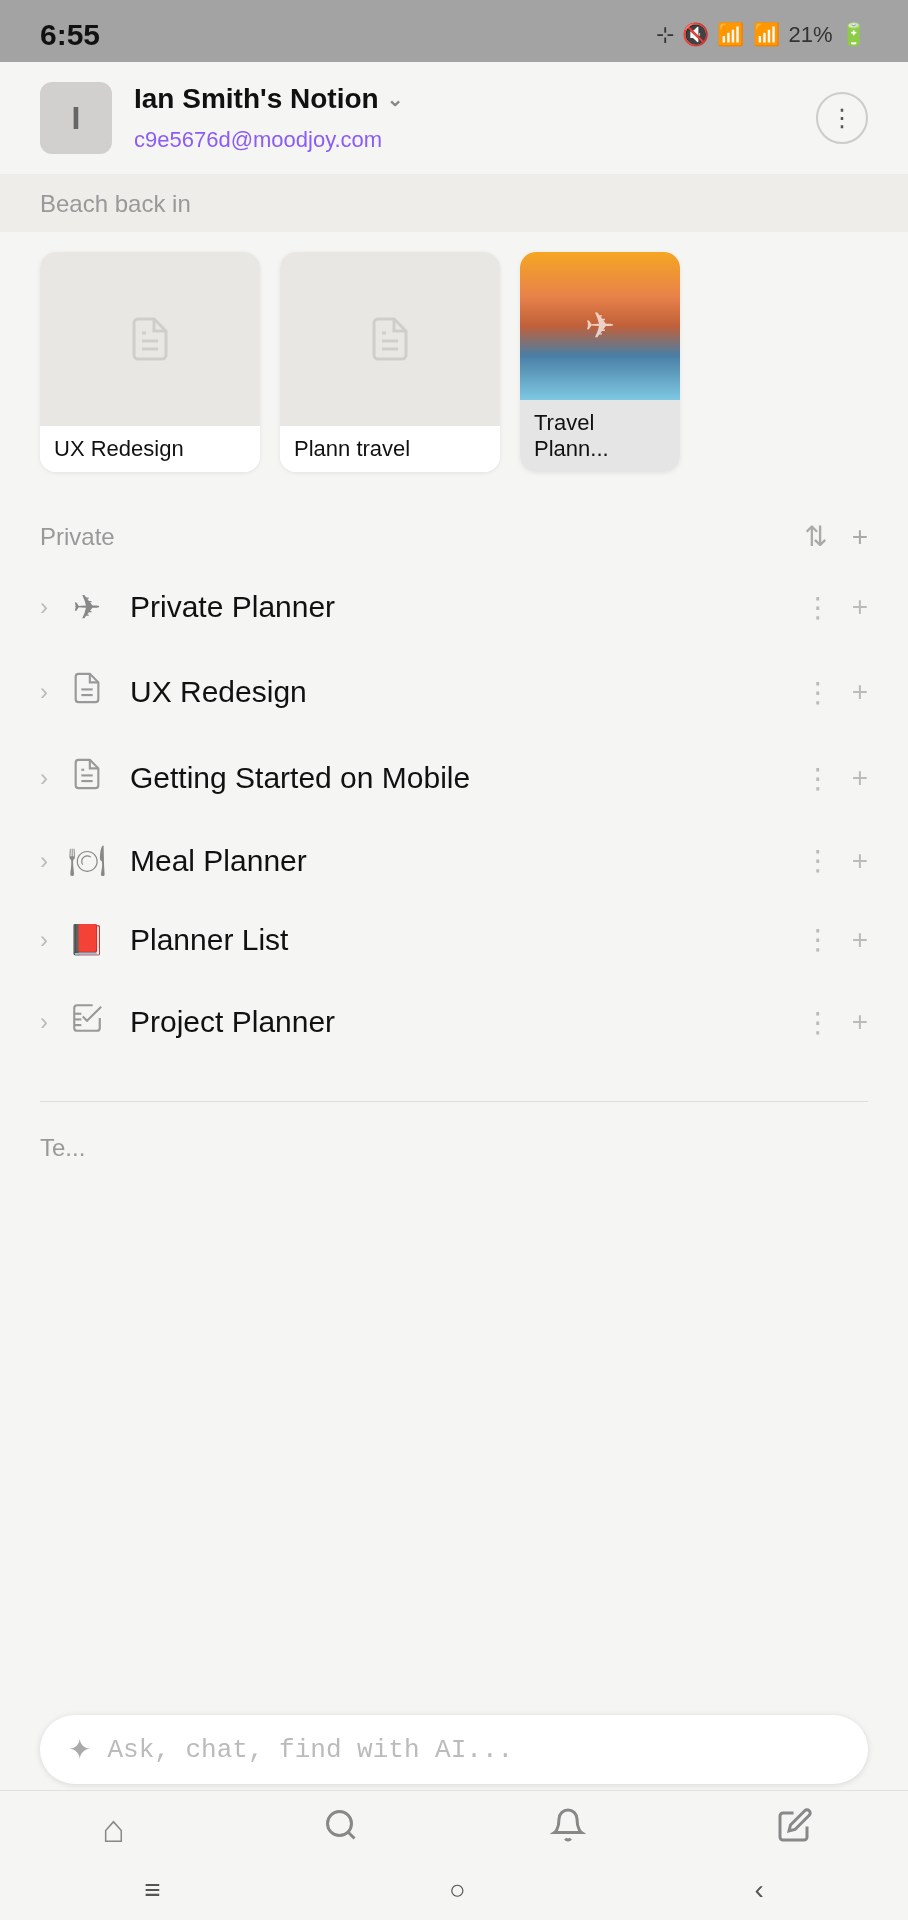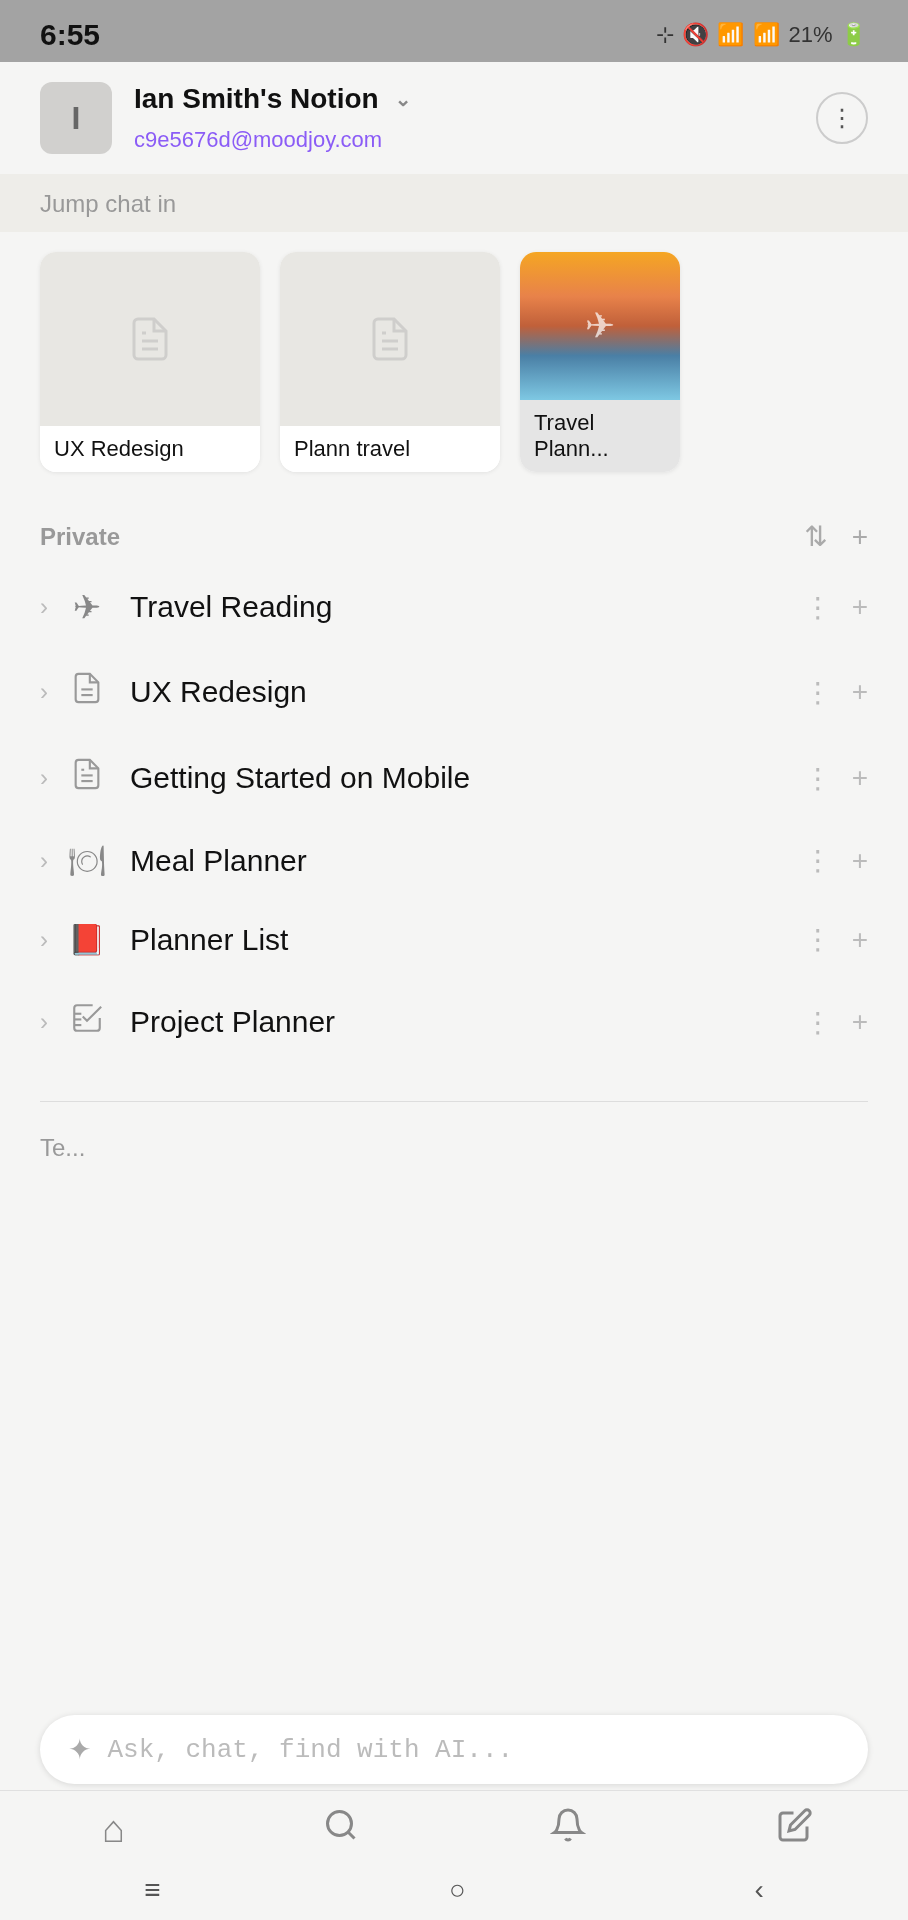--- a/index.html
+++ b/index.html
@@ -61,21 +61,21 @@
       font-weight: 600;
       color: #666;
     }
     .account-info {}
     .account-name {
       font-size: 28px;
       font-weight: 700;
       color: #111;
       display: flex;
       align-items: center;
-      gap: 12px;
+      gap: 4px;
     }
     .account-email {
       font-size: 22px;
       color: #8b5cf6;
       margin-top: 12px;
     }
     .more-btn {
       width: 52px;
       height: 52px;
       border-radius: 50%;
@@ -157,21 +157,21 @@
     
     .private-header {
       display: flex;
       align-items: center;
       justify-content: space-between;
       padding: 28px 40px 12px 40px;
     }
     .private-label {
       font-size: 24px;
       color: #999;
-      font-weight: 700;
+      font-weight: 400;
     }
     .private-actions {
       display: flex;
       align-items: center;
       gap: 24px;
     }
     .sort-icon, .add-icon {
       font-size: 28px;
       color: #aaa;
       cursor: pointer;
@@ -350,21 +350,21 @@
         <span>Ian Smith's Notion</span>
         <span class="chevron-down">⌄</span>
       </div>
       <div class="account-email">c9e5676d@moodjoy.com</div>
     </div>
   </div>
   <div class="more-btn">⋮</div>
 </div>
 
 <div class="section-label">
-  <span>Jump chat in</span>
+  <span>Beach back in</span>
 </div>
 
 <div class="cards-row">
 
   <div class="card">
     <div class="card-img-placeholder">
       <svg viewBox="0 0 24 24" fill="none" stroke="#aaa" stroke-width="1.5">
         <path d="M14 2H6a2 2 0 0 0-2 2v16a2 2 0 0 0 2 2h12a2 2 0 0 0 2-2V8z"></path>
         <polyline points="14,2 14,8 20,8"></polyline>
         <line x1="8" y1="13" x2="16" y2="13"></line>
@@ -402,21 +402,21 @@
     <span class="sort-icon">⇅</span>
     <span class="add-icon">+</span>
   </div>
 </div>
 
 <div class="nav-list">
 
   <div class="nav-item">
     <span class="nav-chevron">›</span>
     <span class="nav-icon">✈</span>
-    <span class="nav-title">Travel Reading</span>
+    <span class="nav-title">Private Planner</span>
     <div class="nav-actions">
       <span class="nav-dots">⋮</span>
       <span class="nav-plus">+</span>
     </div>
   </div>
 
   <div class="nav-item">
     <span class="nav-chevron">›</span>
     <span class="nav-icon">
       <svg width="34" height="34" viewBox="0 0 24 24" fill="none" stroke="#999" stroke-width="1.5">

